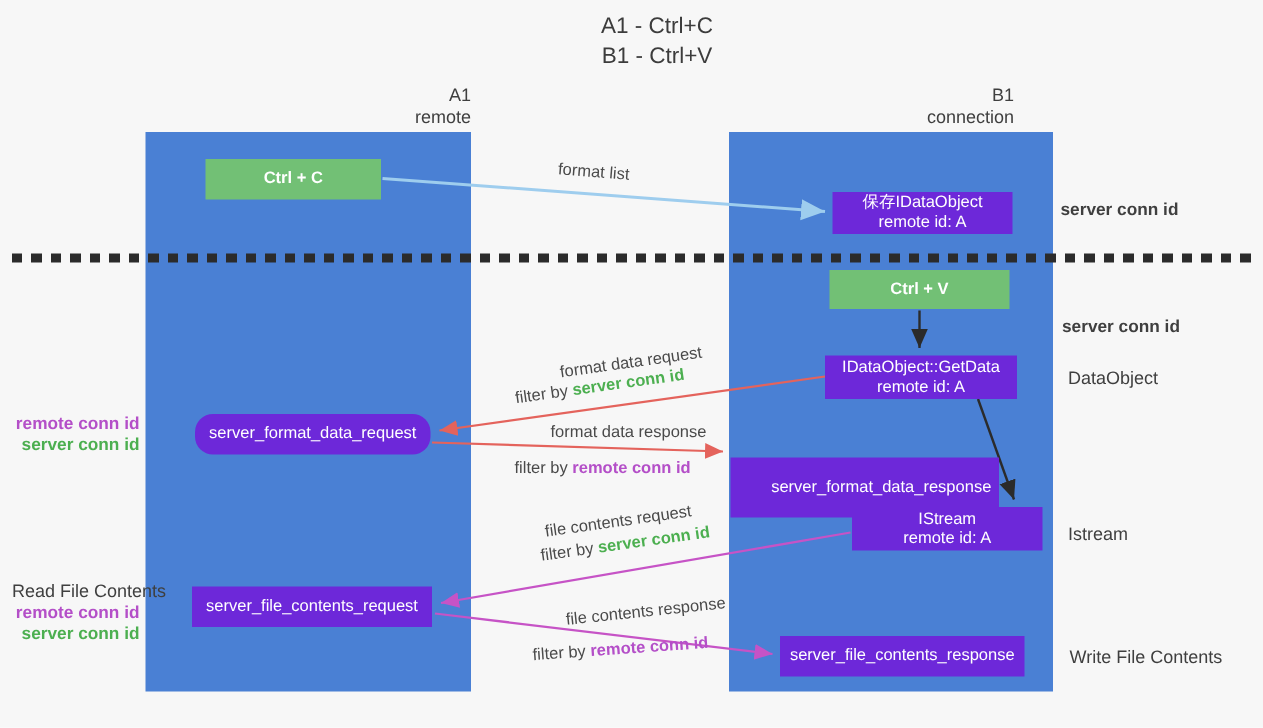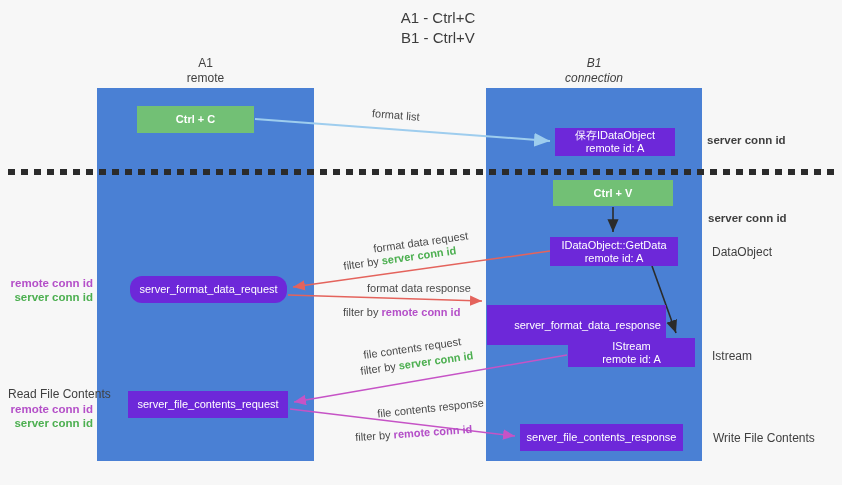--- a/index.html
+++ b/index.html
@@ -4,21 +4,21 @@
 <style>
   html,body { margin:0; padding:0; }
   .diagram {
     position:relative; width:842px; height:485px;
     background:#f7f7f7; overflow:hidden;
     font-family:"Liberation Sans", sans-serif;
   }
   .title { position:absolute; left:34px; right:0; top:8px; text-align:center;
     font-size:15px; color:#3c3c3c; line-height:20px; }
   .lane { position:absolute; background:#4a80d4; }
-  .lane-header { position:absolute; text-align:center; font-size:12px; color:#3f3f3f; line-height:15px; }
+  .lane-header { position:absolute; text-align:right; font-size:12px; color:#3f3f3f; line-height:15px; }
   .dotted { position:absolute; left:8px; right:2px; top:169px; height:6px;
     background:repeating-linear-gradient(90deg,#2b2b2b 0 7px,transparent 7px 13px); }
   .node { position:absolute; display:flex; flex-direction:column; align-items:center;
     justify-content:center; color:#ffffff; font-size:11px; line-height:13px;
     text-align:center; white-space:nowrap; }
   .green-node { background:#72c075; font-weight:600;text-align:center; }
   .orange-node { background:#6d28d9; }
   .edge-label { position:absolute; font-size:11px; color:#4a4a4a; white-space:nowrap; }
   .rot-m8 { transform:rotate(-8deg); }
   .rot-m6 { transform:rotate(-6deg); }
@@ -38,21 +38,21 @@
 
   <div class="title">
     <div>A1 - Ctrl+C</div>
     <div>B1 - Ctrl+V</div>
   </div>
 
   <div class="lane-header" style="left:97px; top:56px; width:217px;">
     <div>A1</div>
     <div>remote</div>
   </div>
-  <div class="lane-header" style="left:486px; top:56px; width:216px;font-style:italic;">
+  <div class="lane-header" style="left:460px; top:56px; width:216px;">
     <div>B1</div>
     <div>connection</div>
   </div>
 
   <div class="lane" style="left:97px; top:88px; width:217px; height:373px;"></div>
   <div class="lane" style="left:486px; top:88px; width:216px; height:373px;"></div>
 
   <div class="dotted"></div>
 
   <svg class="arrows" width="842" height="485" viewBox="0 0 842 485">

